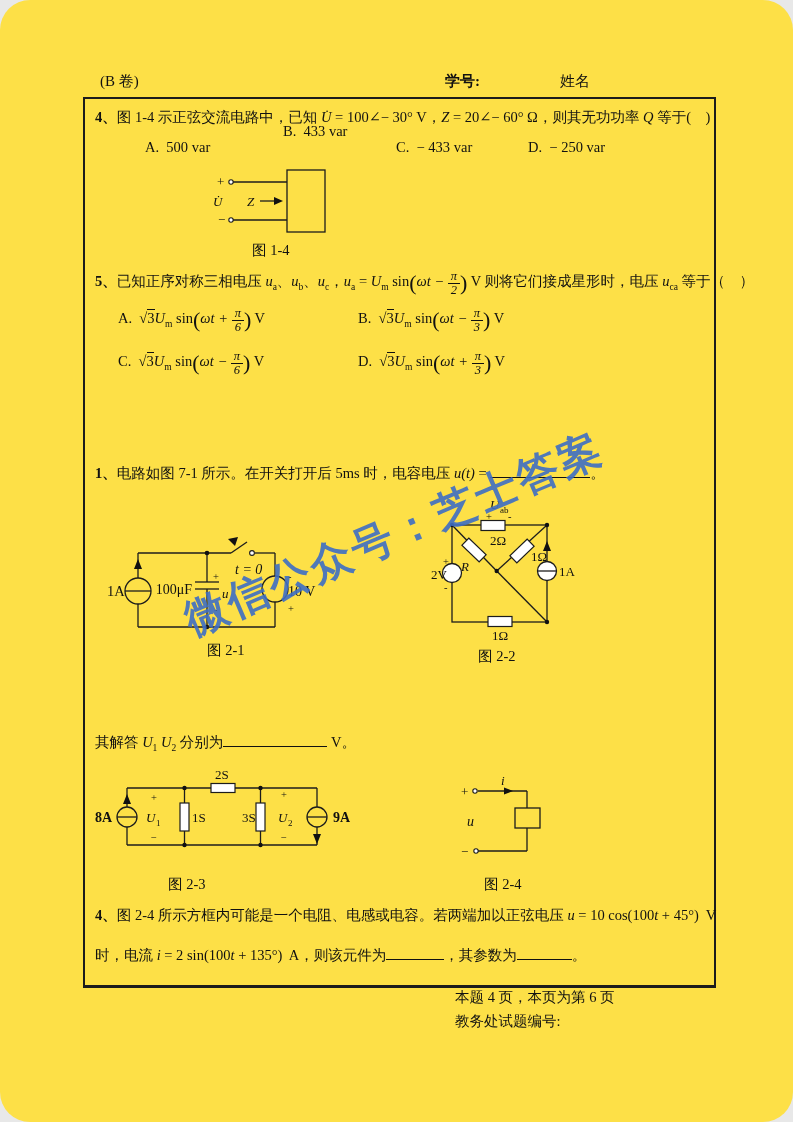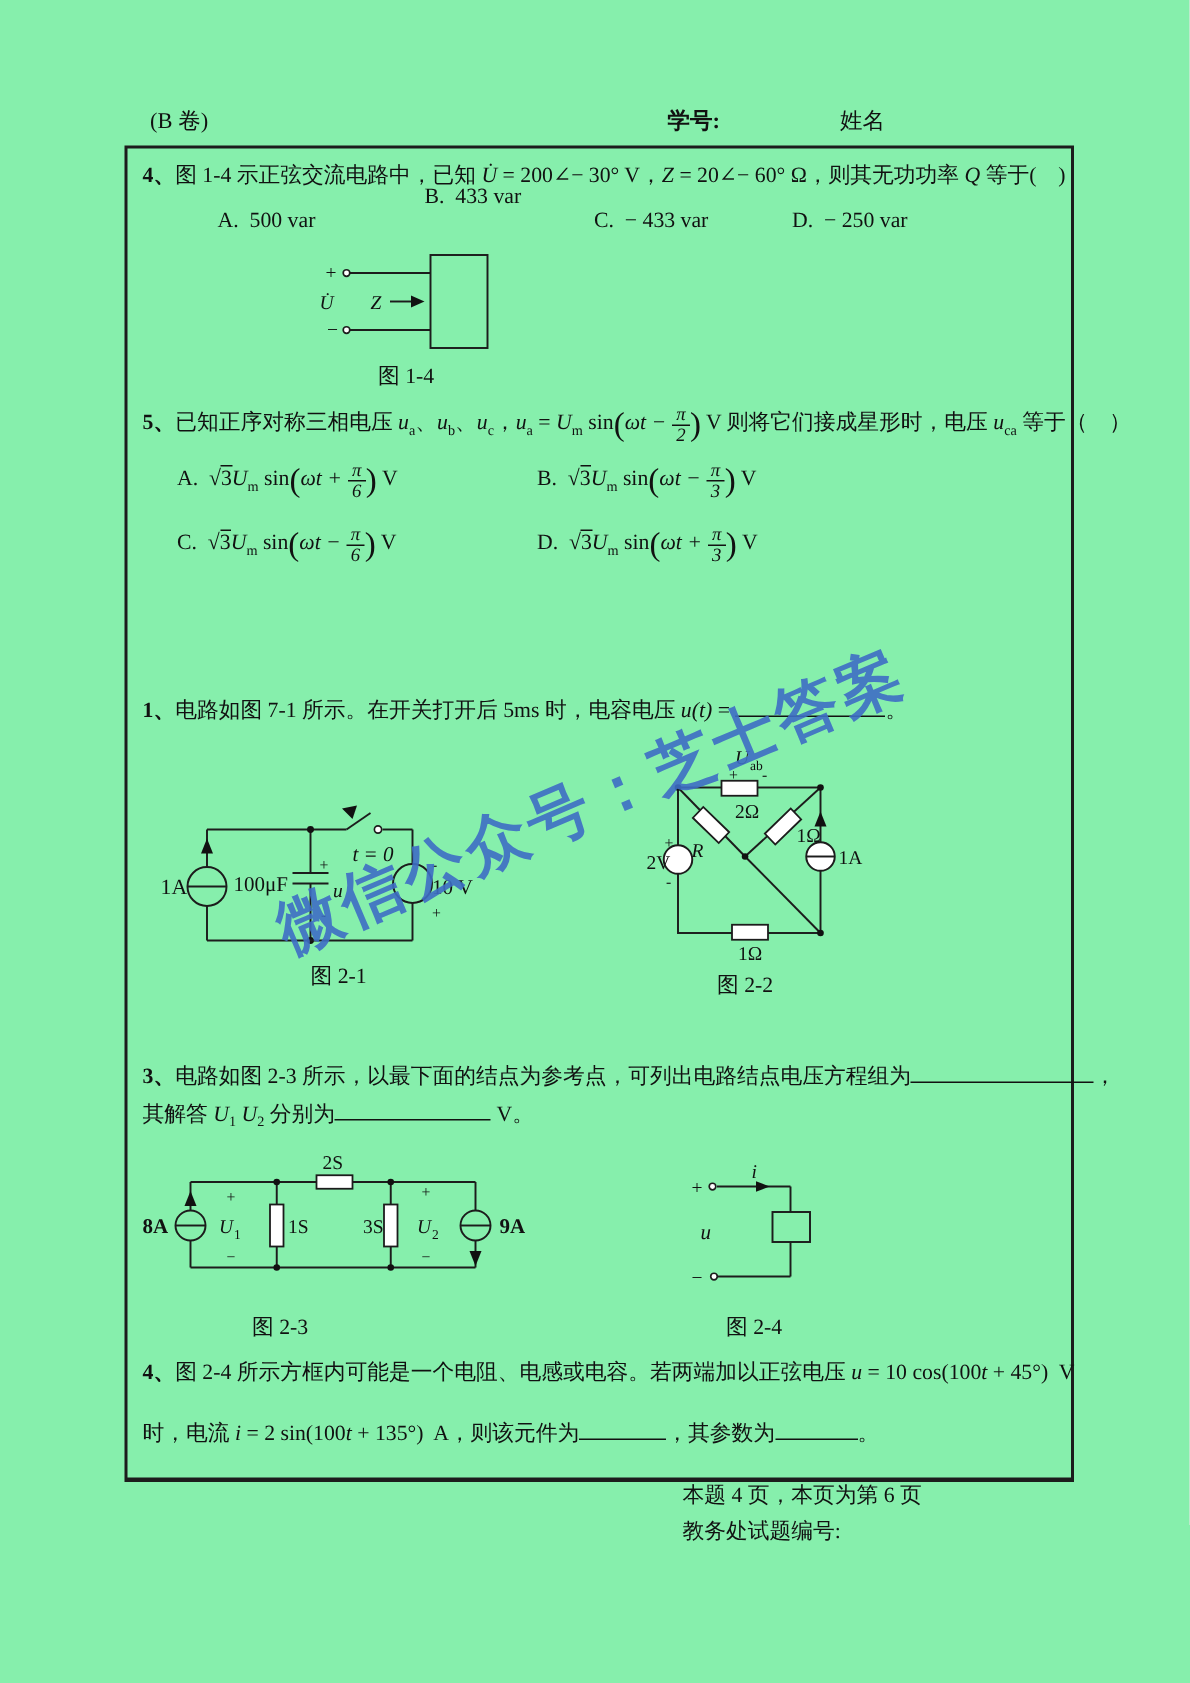--- a/index.html
+++ b/index.html
@@ -1,17 +1,17 @@
 <!DOCTYPE html>
 <html><head>
 <meta charset="utf-8">
 <style>
   html,body{margin:0;padding:0;background:#e8e8e8;}
-  .page{position:relative;width:793px;height:1122px;background:#86efac;margin:0 auto;
-        font-family:"Liberation Serif","DejaVu Serif",serif;color:#111;overflow:hidden;}
+  .page{position:relative;width:793px;height:1122px;background:#fde047;margin:0 auto;
+        font-family:"Liberation Serif","DejaVu Serif",serif;color:#111;overflow:hidden;border-radius:30px;}
   .t{position:absolute;white-space:nowrap;font-size:14.5px;line-height:1.25;color:#111;}
   .mi{font-style:italic;font-family:"Liberation Serif","DejaVu Serif",serif;}
   sub{font-size:9.5px;}
   .bp{font-size:22px;vertical-align:-4px;line-height:0;font-weight:400;}
   .frac{display:inline-block;text-align:center;vertical-align:-8px;font-size:12.5px;line-height:1.05;font-style:italic;}
   .fnum{display:block;border-bottom:1px solid #111;padding:0 3px;}
   .fden{display:block;}
   .sqrt{font-style:normal;}
   .rad{border-top:1px solid #111;font-style:normal;}
   .blank{display:inline-block;border-bottom:1px solid #111;height:13px;vertical-align:baseline;}
@@ -39,21 +39,21 @@
 
 <div class="page">
 
   <div class="t hdr" style="left:100px;top:72px;">(B 卷)</div>
   <div class="t hdr" style="left:445px;top:72px;font-weight:bold;">学号:</div>
   <div class="t hdr" style="left:560px;top:72px;font-weight:normal;">姓名</div>
 
   <div class="qbox"></div>
 
   <div class="t" style="left:95px;top:108px;">
-    <b>4、</b><span>图 1-4 示正弦交流电路中，已知 </span><span class="mi">U̇</span><span> = 200∠− 30° V，</span><span class="mi">Z</span><span> = 20∠− 60° Ω，则其无功功率 </span><span class="mi">Q</span><span> 等于(　)</span>
+    <b>4、</b><span>图 1-4 示正弦交流电路中，已知 </span><span class="mi">U̇</span><span> = 100∠− 30° V，</span><span class="mi">Z</span><span> = 20∠− 60° Ω，则其无功功率 </span><span class="mi">Q</span><span> 等于(　)</span>
   </div>
   <div class="t" style="left:145px;top:138px;"><span>A.</span>&nbsp;&nbsp;<span>500 var</span></div>
   <div class="t" style="left:283px;top:122px;"><span>B.</span>&nbsp;&nbsp;<span>433 var</span></div>
   <div class="t" style="left:396px;top:138px;"><span>C.</span>&nbsp;&nbsp;<span>− 433 var</span></div>
   <div class="t" style="left:528px;top:138px;"><span>D.</span>&nbsp;&nbsp;<span>− 250 var</span></div>
 
   <svg class="fig" style="left:205px;top:165px;" width="140" height="72" viewBox="0 0 140 72">
     <line x1="28" y1="17" x2="82" y2="17"></line>
     <line x1="28" y1="55" x2="82" y2="55"></line>
     <circle class="term" cx="26" cy="17" r="2.2"></circle>
@@ -149,23 +149,20 @@
     <text x="131" y="66">1Ω</text>
     <text x="31" y="84">2V</text>
     <text class="sm" x="43" y="70">+</text>
     <text class="sm" x="44" y="96">-</text>
     <text x="159" y="81">1A</text>
     <text x="92" y="145">1Ω</text>
   </svg>
   <div class="cap" style="left:478px;top:647px;">图 2-2</div>
 
 
-  <div class="t" style="left:95px;top:708px;">
-    <b>3、</b><span>电路如图 2-3 所示，以最下面的结点为参考点，可列出电路结点电压方程组为</span><span class="blank" style="width:122px;"></span><span>，</span>
-  </div>
   <div class="t" style="left:95px;top:733px;">
     <span>其解答 </span><span class="mi">U</span><sub>1</sub> <span class="mi">U</span><sub>2</sub><span> 分别为</span><span class="blank" style="width:104px;"></span><span> V。</span>
   </div>
 
   <svg class="fig" style="left:95px;top:770px;" width="280" height="95" viewBox="0 0 280 95">
     <line x1="32" y1="18" x2="222" y2="18"></line>
     <line x1="32" y1="75" x2="222" y2="75"></line>
     <line x1="32" y1="18" x2="32" y2="37"></line>
     <polygon points="32,24 28,34 36,34"></polygon>
     <circle cx="32" cy="47" r="10"></circle>

